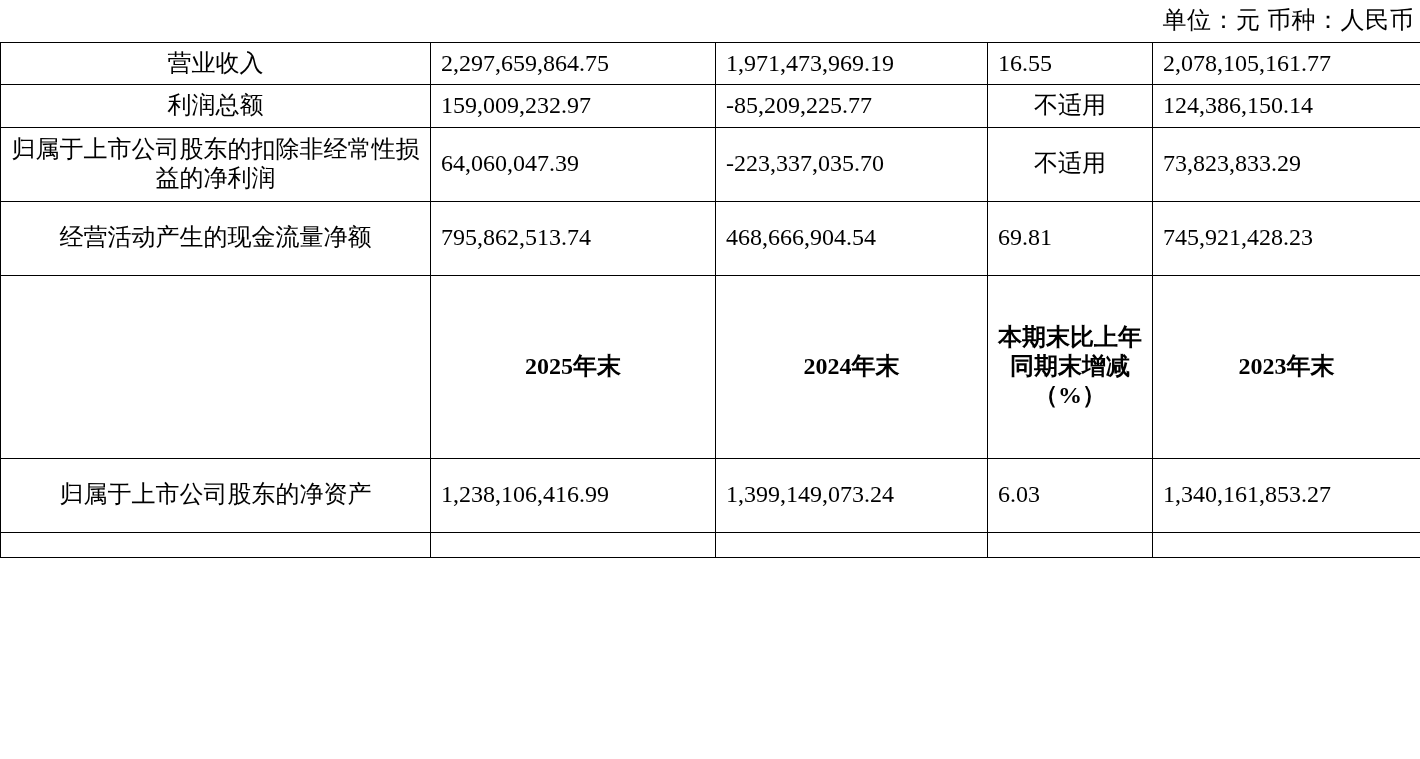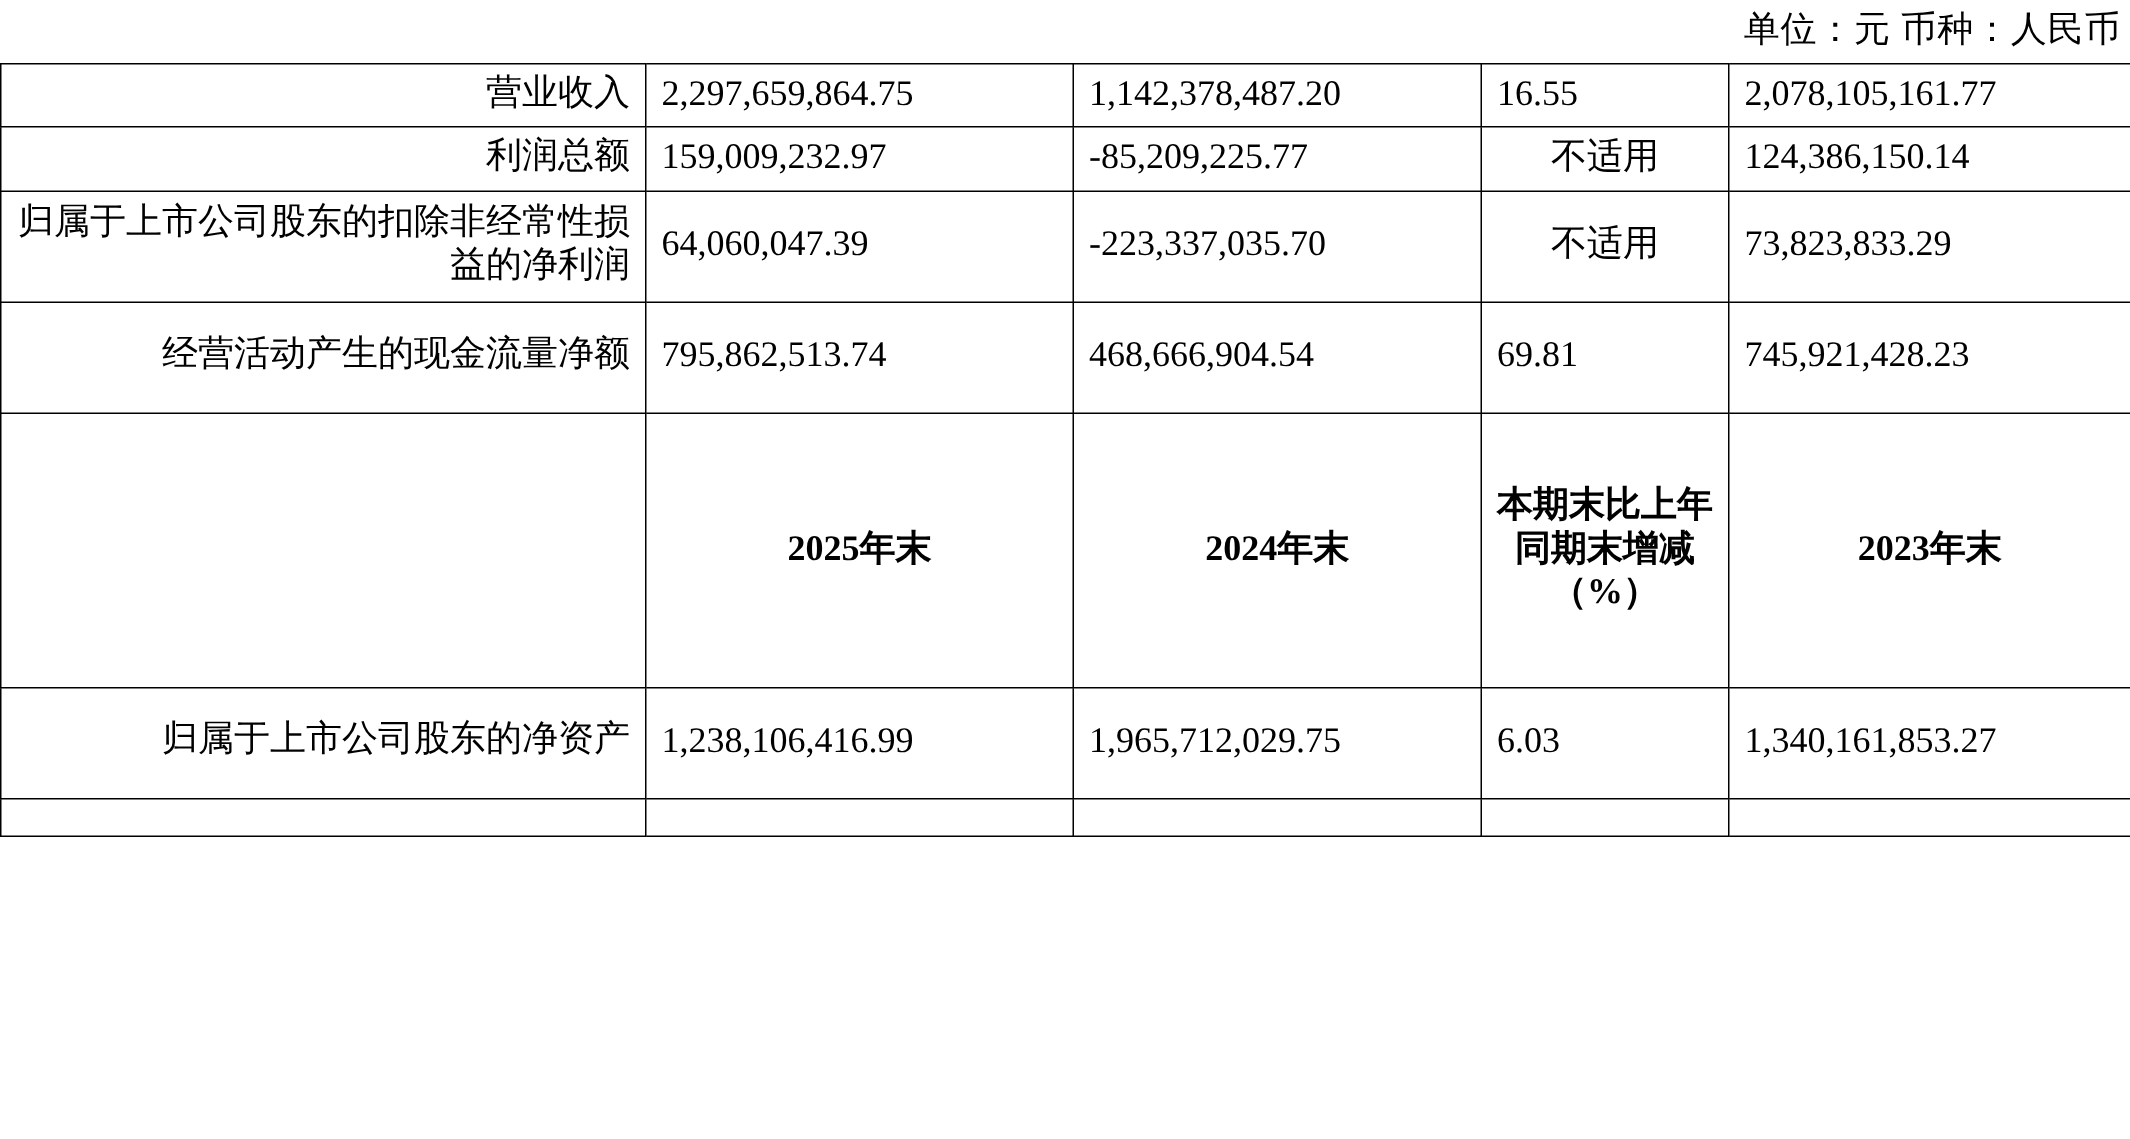--- a/index.html
+++ b/index.html
@@ -44,22 +44,21 @@
   col.c0 { width: 430px; }
   col.c1 { width: 285px; }
   col.c2 { width: 272px; }
   col.c3 { width: 165px; }
   col.c4 { width: 268px; }
 
   .hdr {
     text-align: center;
   }
   .lbl {
-    text-align: right;
-    font-family: Liberation Mono, monospace;
+    text-align: center;
   }
   .num {
     white-space: nowrap;
   }
   .ctr {
     text-align: center;
   }
   .tall-hdr {
     height: 118px;
   }
@@ -91,21 +90,21 @@
         <col class="c1">
         <col class="c2">
         <col class="c3">
         <col class="c4">
     </colgroup>
     <tbody>
 
       <tr class="row-h">
         <td class="lbl">营业收入</td>
         <td class="num">2,297,659,864.75</td>
-        <td class="num">1,142,378,487.20</td>
+        <td class="num">1,971,473,969.19</td>
         <td class="num">16.55</td>
         <td class="num">2,078,105,161.77</td>
       </tr>
 
       <tr class="row-h">
         <td class="lbl">利润总额</td>
         <td class="num">159,009,232.97</td>
         <td class="num">-85,209,225.77</td>
         <td class="ctr">不适用</td>
         <td class="num">124,386,150.14</td>
@@ -132,21 +131,21 @@
         <td class="hdr"></td>
         <td class="hdr">2025年末</td>
         <td class="hdr">2024年末</td>
         <td class="hdr">本期末比上年同期末增减（%）</td>
         <td class="hdr">2023年末</td>
       </tr>
 
       <tr class="row-h2">
         <td class="lbl">归属于上市公司股东的净资产</td>
         <td class="num">1,238,106,416.99</td>
-        <td class="num">1,965,712,029.75</td>
+        <td class="num">1,399,149,073.24</td>
         <td class="num">6.03</td>
         <td class="num">1,340,161,853.27</td>
       </tr>
 
       <tr class="last-partial">
         <td></td>
         <td></td>
         <td></td>
         <td></td>
         <td></td>

